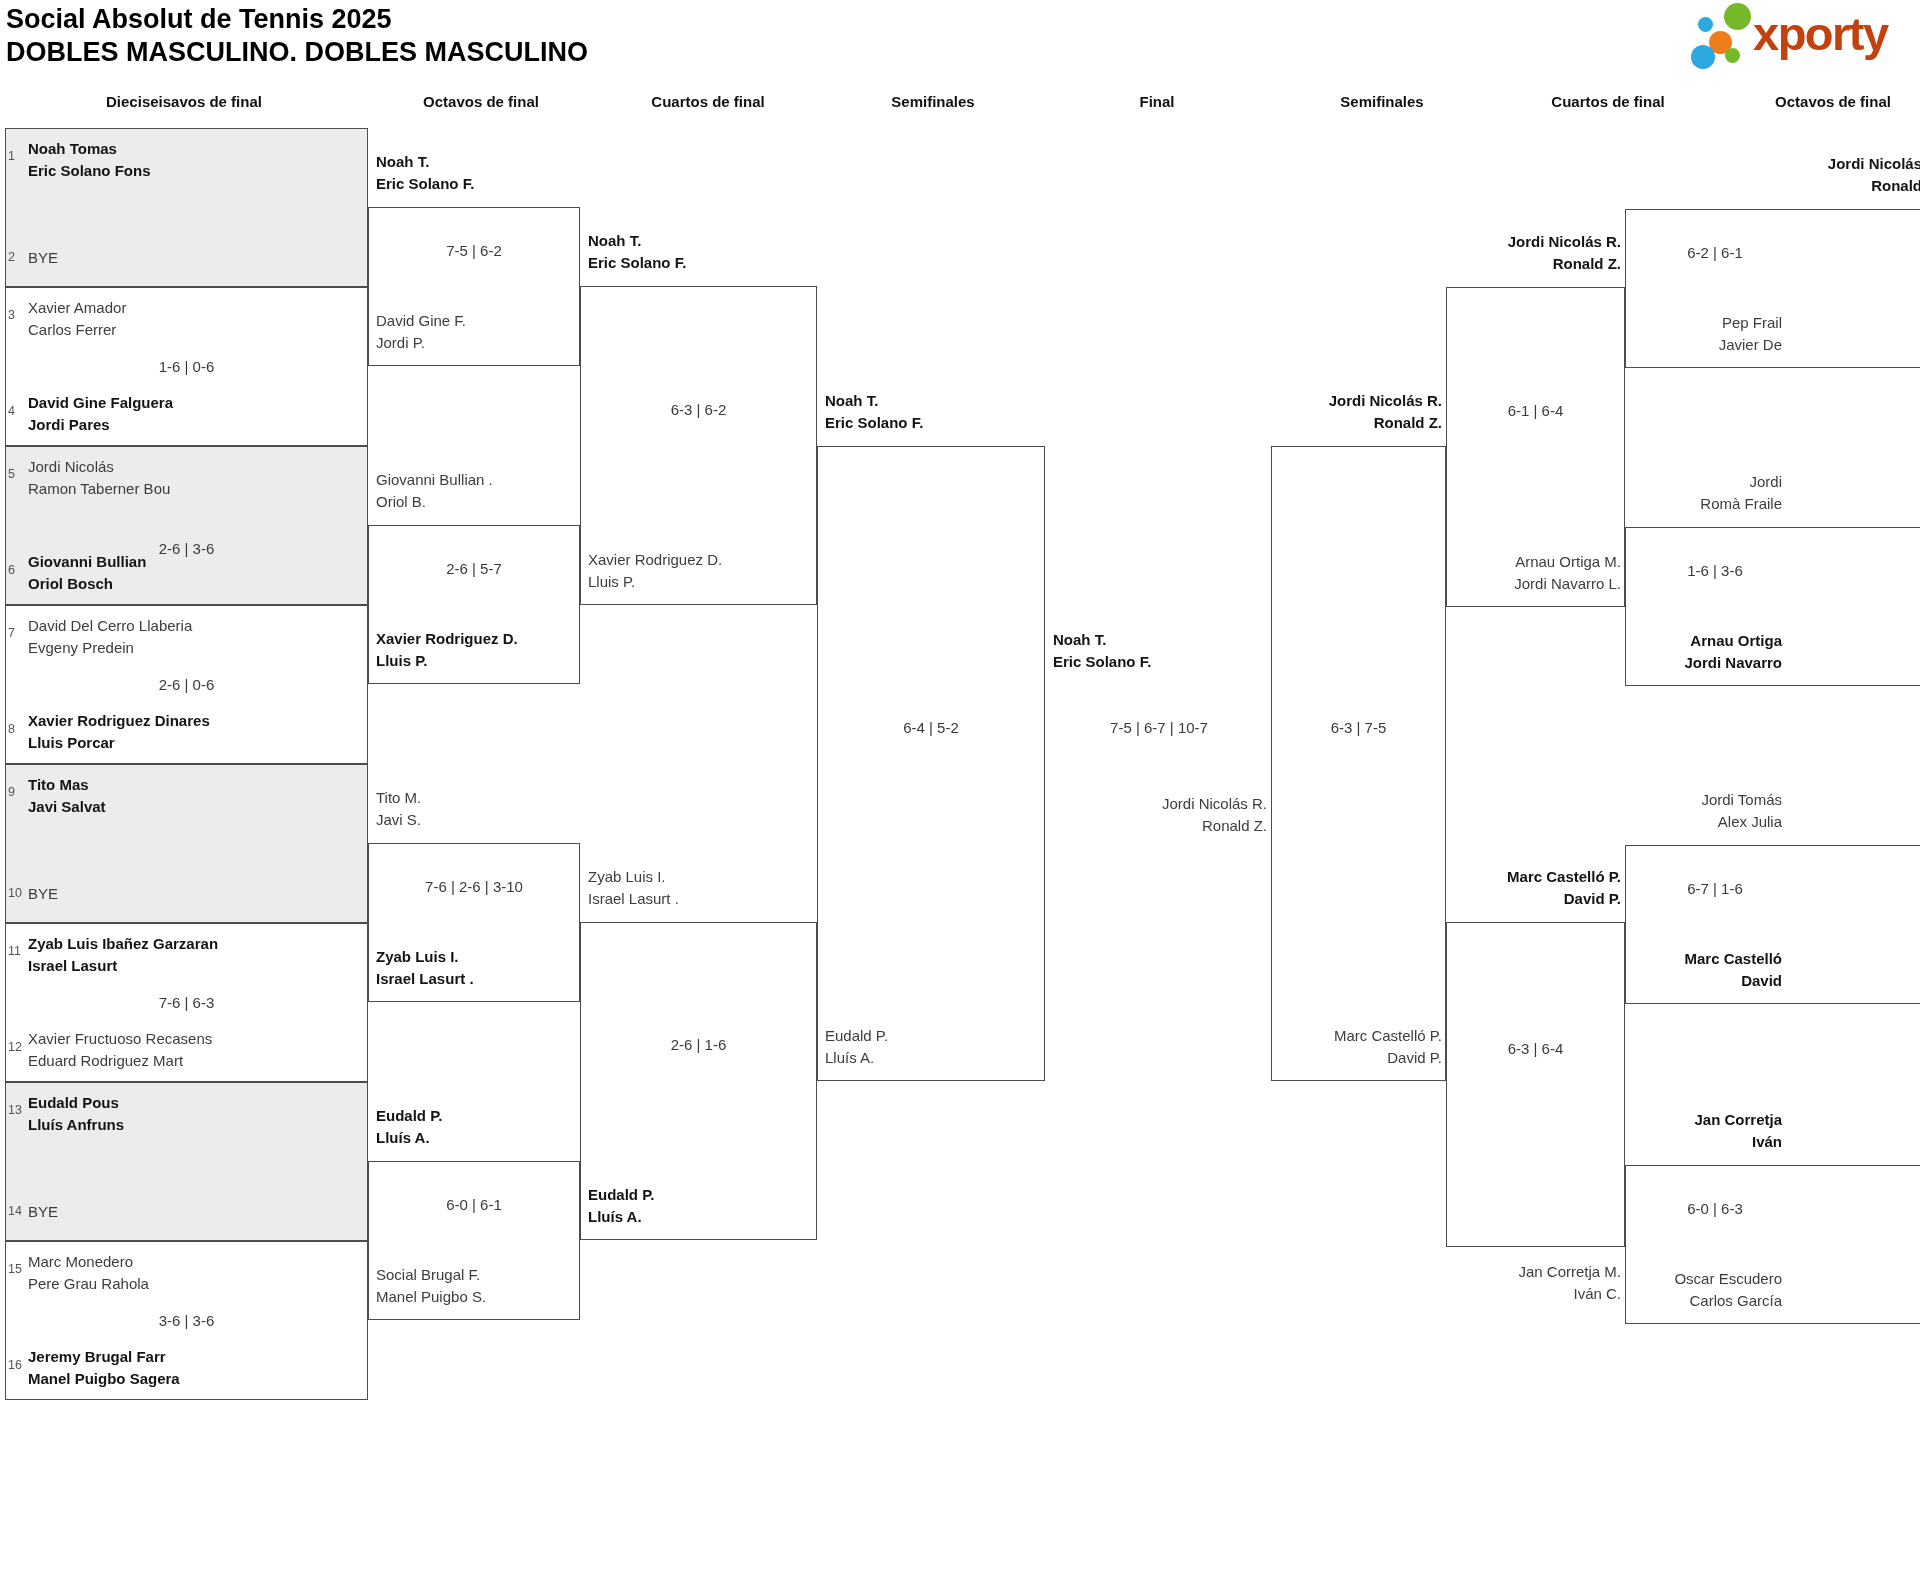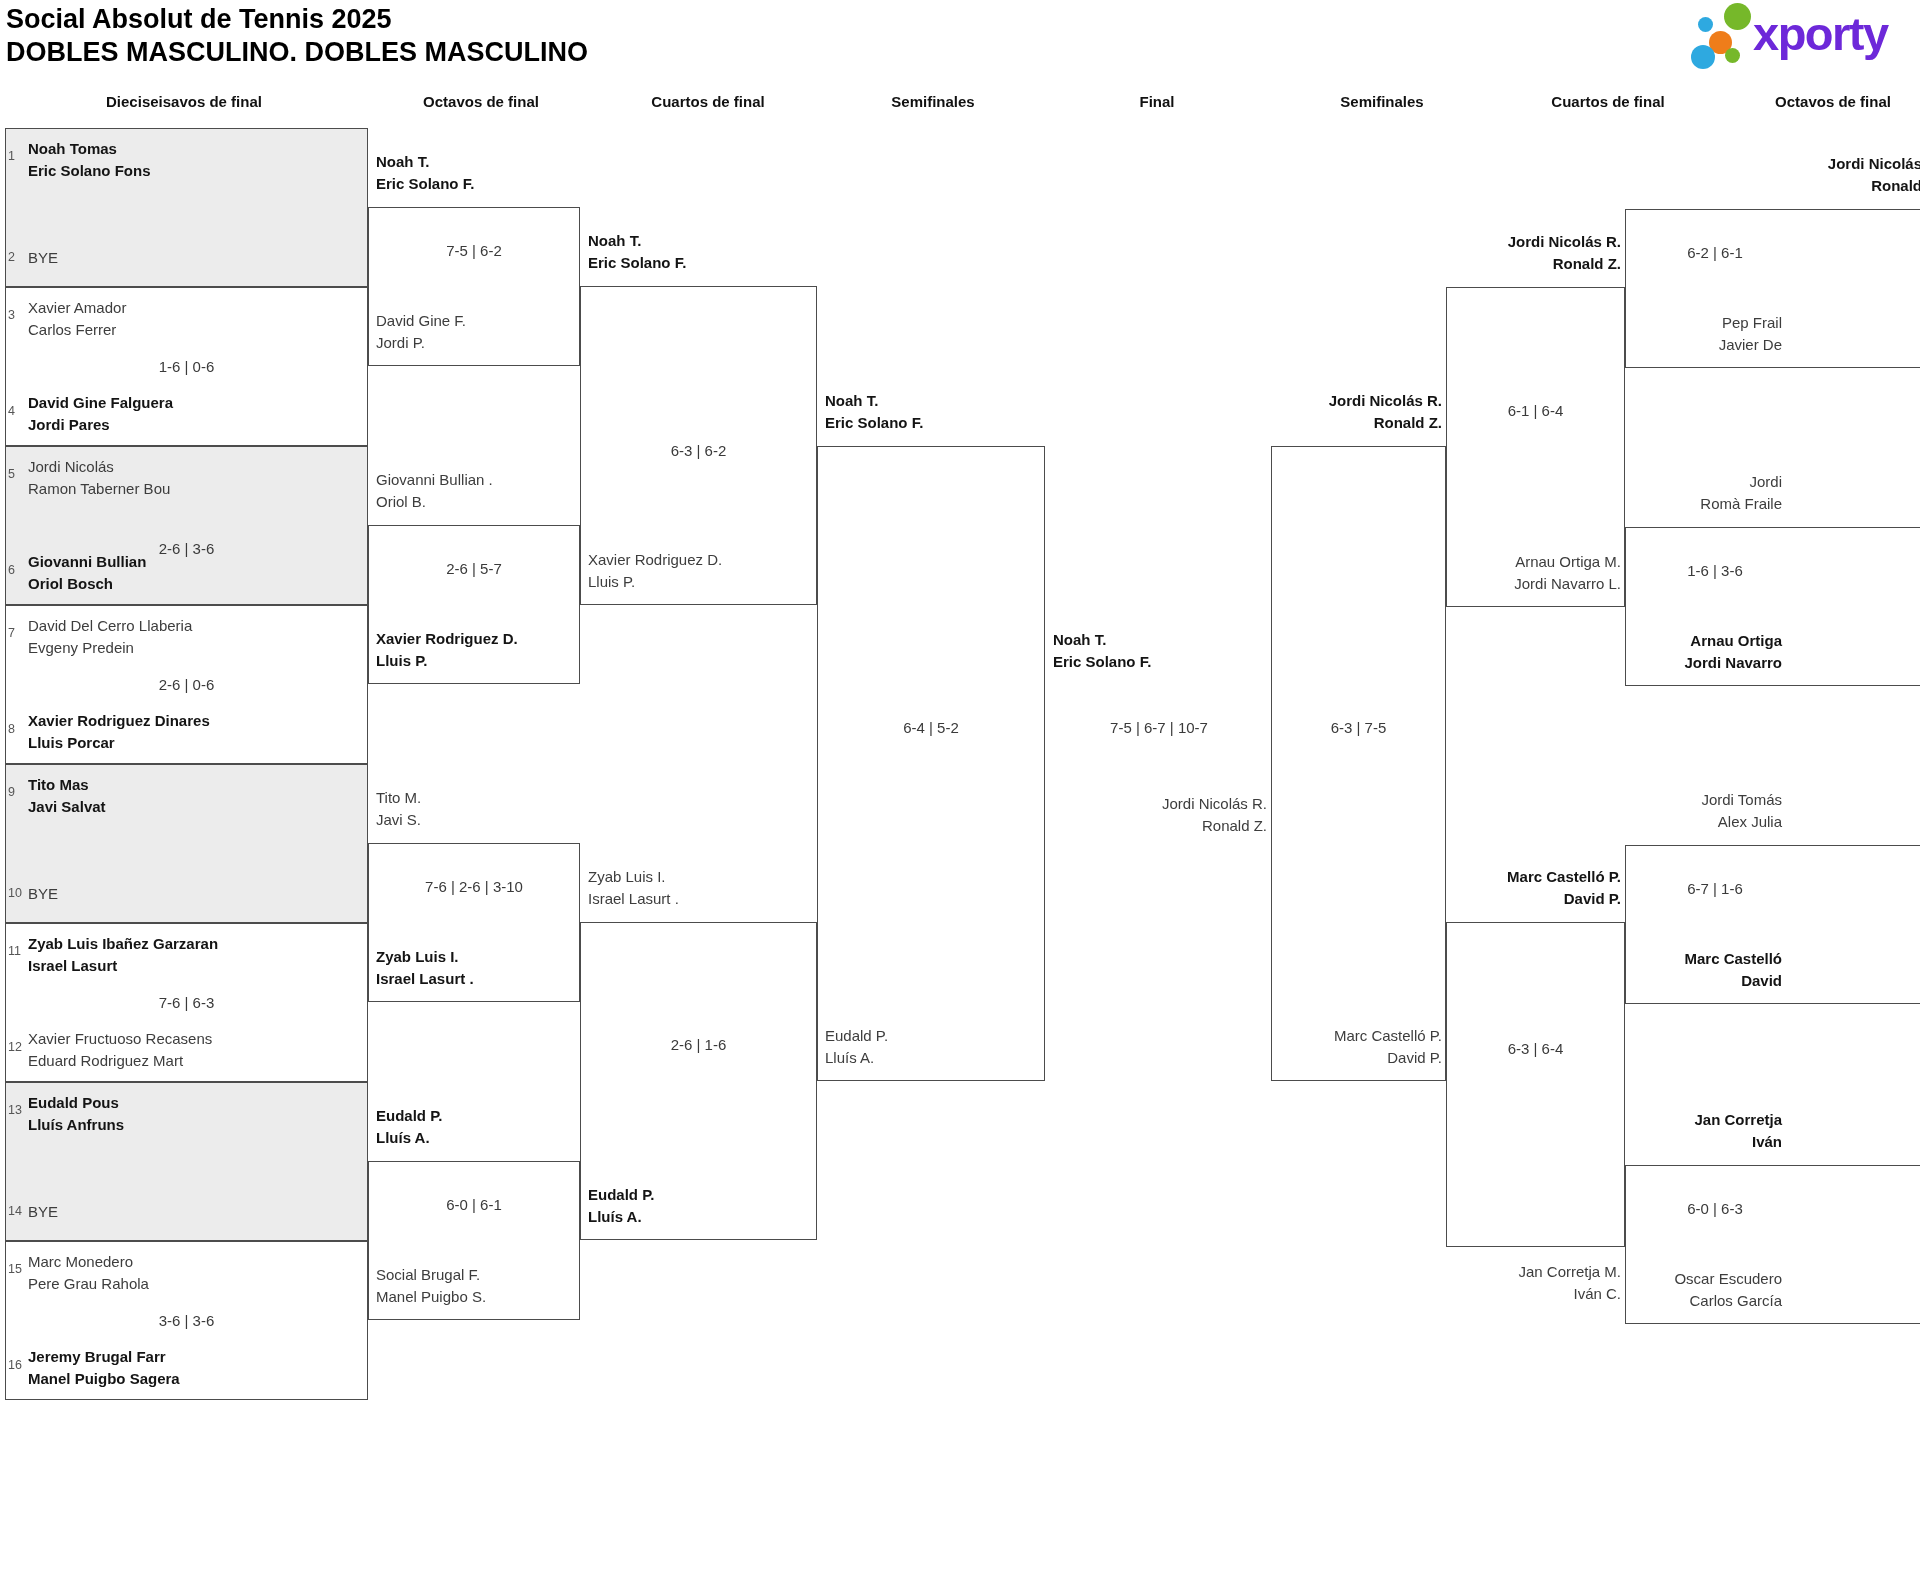--- a/index.html
+++ b/index.html
@@ -30,21 +30,21 @@
   <div class="abs" id="title1">Social Absolut de Tennis 2025</div>
   <div class="abs" id="title2">DOBLES MASCULINO. DOBLES MASCULINO</div>
 
   <div class="abs" id="logo" style="left:1680px;top:0;width:240px;height:80px;">
     <span class="abs dot" style="left: 18px; top: 17px; width: 15px; height: 15px; background: rgb(46, 169, 224);"></span>
     <span class="abs dot" style="left: 44px; top: 3px; width: 27px; height: 27px; background: rgb(118, 184, 42);"></span>
     <span class="abs dot" style="left: 29px; top: 31px; width: 23px; height: 23px; background: rgb(239, 125, 26);"></span>
     <span class="abs dot" style="left: 11px; top: 45px; width: 24px; height: 24px; background: rgb(46, 169, 224);"></span>
     <span class="abs dot" style="left: 45px; top: 48px; width: 15px; height: 15px; background: rgb(118, 184, 42);"></span>
   </div>
-  <div class="abs" id="logo-text" style="color: #6d28d9;">xporty</div>
+  <div class="abs" id="logo-text" style="color: #c2410c;">xporty</div>
 
   <div id="bracket">
       <div class="abs round-header" style="left: 184px;">Dieciseisavos de final</div>
       <div class="abs round-header" style="left: 481px;">Octavos de final</div>
       <div class="abs round-header" style="left: 708px;">Cuartos de final</div>
       <div class="abs round-header" style="left: 933px;">Semifinales</div>
       <div class="abs round-header" style="left: 1157px;">Final</div>
       <div class="abs round-header" style="left: 1382px;">Semifinales</div>
       <div class="abs round-header" style="left: 1608px;">Cuartos de final</div>
       <div class="abs round-header" style="left: 1833px;">Octavos de final</div>
@@ -176,21 +176,21 @@
       <div class="abs score" style="left: 364px; width: 220px; top: 1194.5px;">6-0 | 6-1</div>
       <div class="abs team" style="left: 376px; width: 200px; top: 1264px;">
         <div>Social Brugal F.</div>
         <div>Manel Puigbo S.</div>
       </div>
       <div class="abs mbox" style="left: 580px; top: 286px; width: 237px; height: 319px;"></div>
       <div class="abs team bold" style="left: 588px; width: 225px; top: 230px;">
         <div>Noah T.</div>
         <div>Eric Solano F.</div>
       </div>
-      <div class="abs score" style="left: 588.5px; width: 220px; top: 399.5px; margin-top: 41px;">6-3 | 6-2</div>
+      <div class="abs score" style="left: 588.5px; width: 220px; top: 399.5px;">6-3 | 6-2</div>
       <div class="abs team" style="left: 588px; width: 225px; top: 549px;">
         <div>Xavier Rodriguez D.</div>
         <div>Lluis P.</div>
       </div>
       <div class="abs mbox" style="left: 580px; top: 922px; width: 237px; height: 318px;"></div>
       <div class="abs team" style="left: 588px; width: 225px; top: 866px;">
         <div>Zyab Luis I.</div>
         <div>Israel Lasurt .</div>
       </div>
       <div class="abs score" style="left: 588.5px; width: 220px; top: 1035px;">2-6 | 1-6</div>

